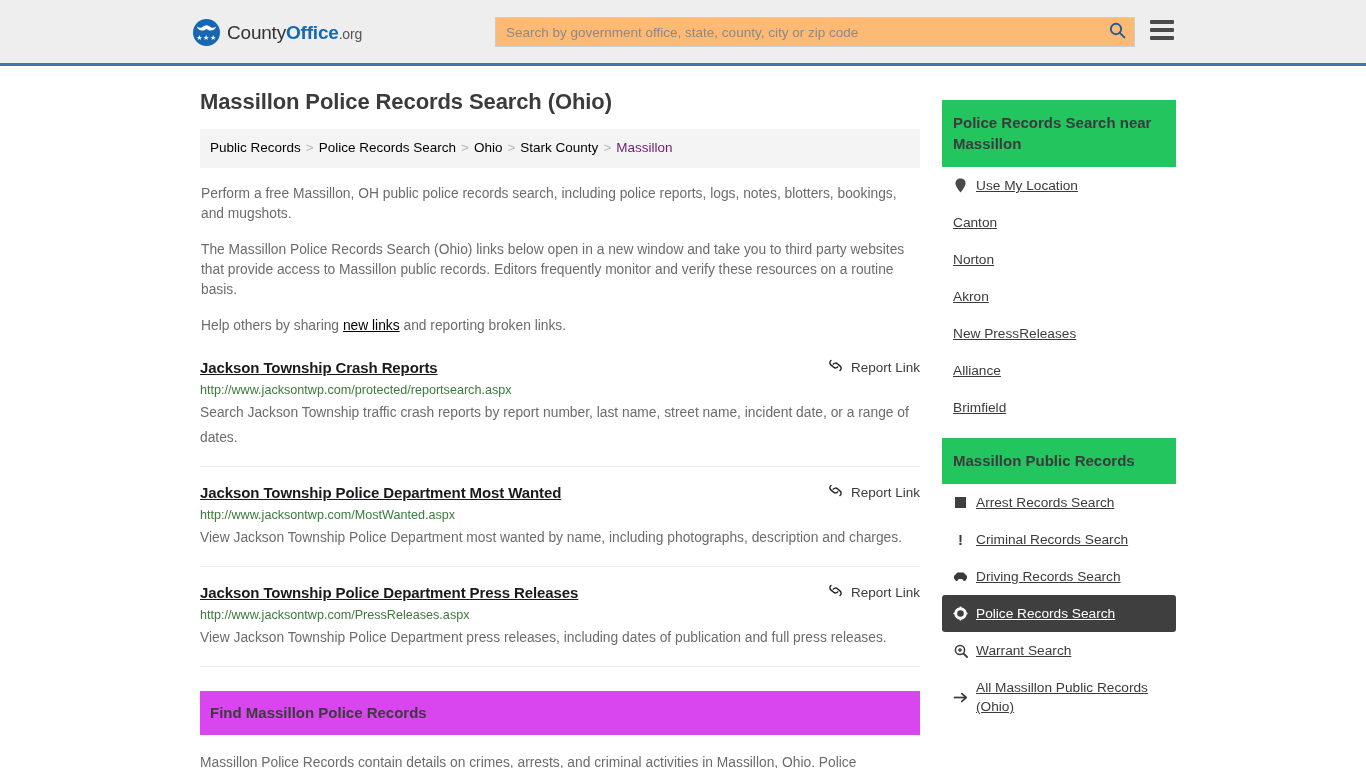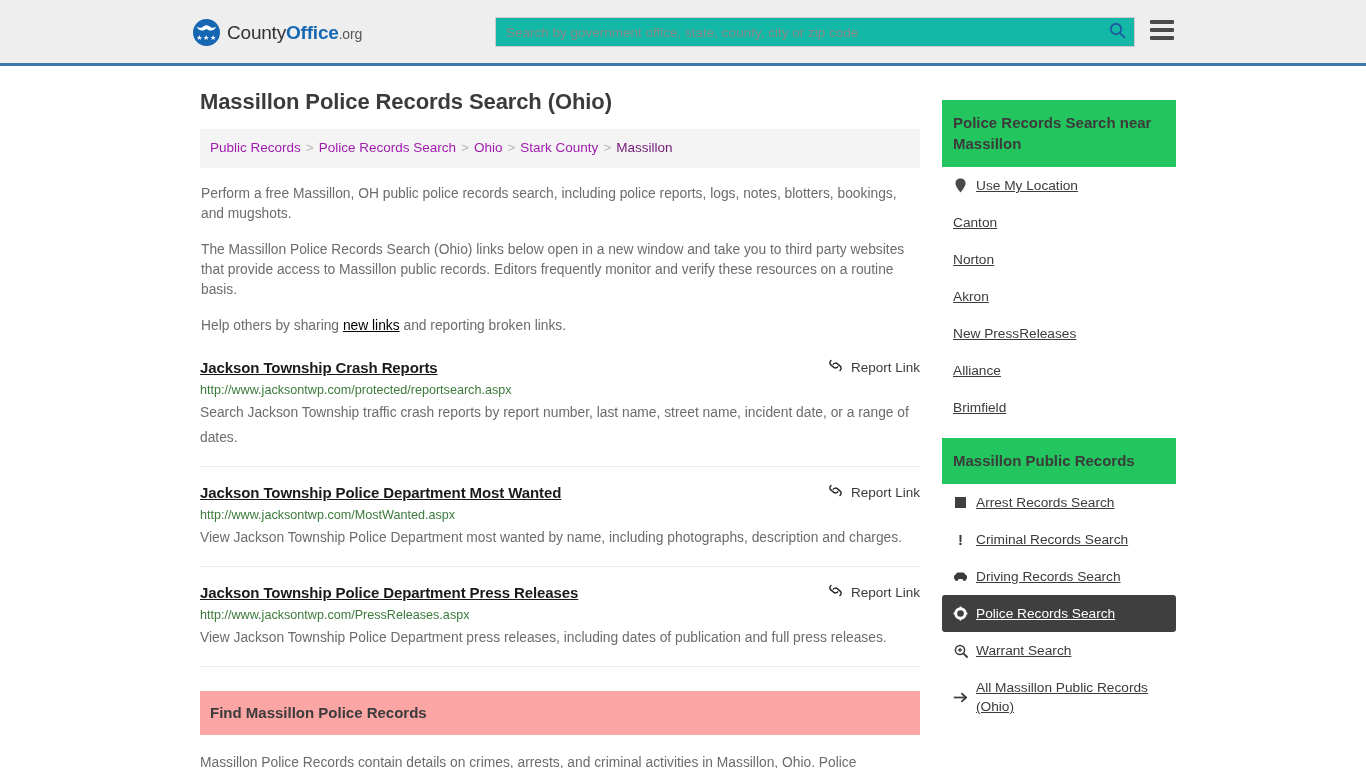--- a/index.html
+++ b/index.html
@@ -66,21 +66,21 @@
   .brand-text .blue { color: #1567b4; font-weight: bold; }
   .brand-text .org { font-size: 14px; color: #555555; }
   .brand-text .first { font-weight: normal; }
 
   .searchbar {
     position: absolute;
     left: 495px;
     top: 17px;
     width: 640px;
     height: 30px;
-    background: #14b8a6;
+    background: #fdba74;
     border: 1px solid #cccccc;
     display: flex;
     align-items: center;
   }
   .searchbar input {
     flex: 1 1 auto;
     border: none;
     outline: none;
     font-family: "Liberation Sans", sans-serif;
     font-size: 13.5px;
@@ -137,21 +137,21 @@
 
   
   .breadcrumb {
     background: #f4f4f4;
     padding: 10px 10px 11px 10px;
     font-size: 13.5px;
     color: #6c6c6c;
     line-height: 18px;
   }
   .breadcrumb a {
-    color: #a21caf;
+    color: #000000;
     text-decoration: none;
   }
   .breadcrumb .sep { color: #b7b7b7; margin: 0 5px; }
   .breadcrumb .current { color: #701a75; }
 
   
   .intro { padding: 0 1px; }
   .intro p {
     font-size: 13.8px;
     line-height: 20px;
@@ -207,21 +207,21 @@
   }
   .result-desc {
     font-size: 13.8px;
     color: #6c6c6c;
     line-height: 25px;
     margin: 2px 0 0 0;
   }
 
   
   .section-head {
-    background: #fca5a5;
+    background: #d946ef;
     padding: 13px 10px 14px 10px;
     font-size: 15px;
     font-weight: bold;
     color: #3b3b3b;
     margin-top: 24px;
   }
   .section-body p {
     font-size: 13.8px;
     color: #6c6c6c;
     line-height: 20px;

